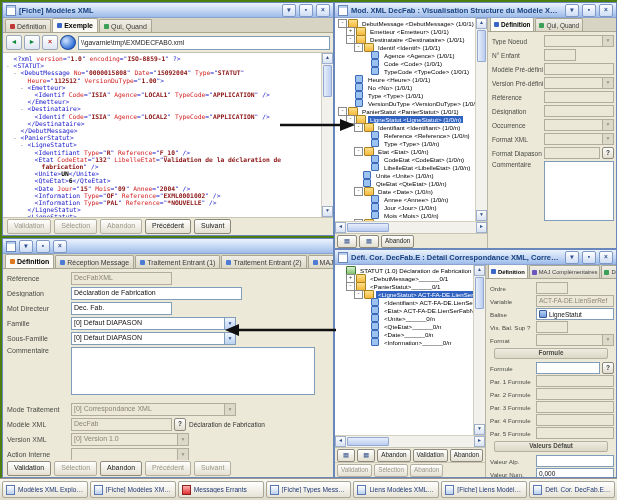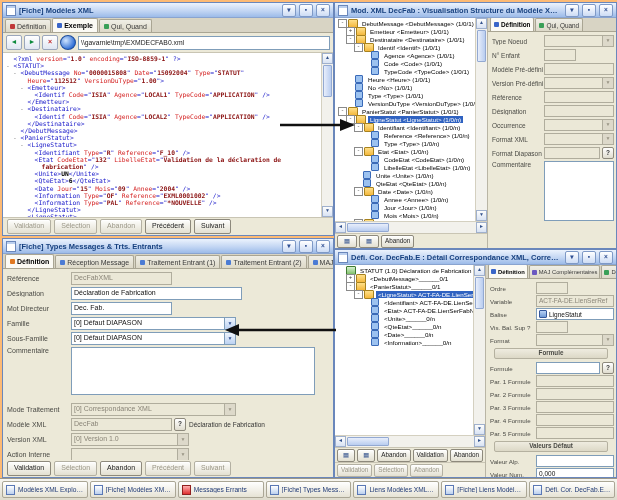--- a/index.html
+++ b/index.html
@@ -1,17 +1,17 @@
 <!DOCTYPE html>
 <html><head>
 <meta charset="utf-8">
 <style>
   html,body{margin:0;padding:0}
   body{font-family:"Liberation Sans",sans-serif}
-  #screen{position:relative;width:617px;height:500px;background:#fdba74;overflow:hidden}
+  #screen{position:relative;width:617px;height:500px;background:#4d7c0f;overflow:hidden}
 
   .panel{position:absolute;background:#ece9d8;border:1px solid #6a87bb;display:flex;flex-direction:column;overflow:hidden}
   #panel-tl{left:2px;top:2px;width:330px;height:232px}
   #panel-tr{left:334px;top:2px;width:281px;height:245px}
   #panel-bl{left:2px;top:238px;width:330px;height:238px}
   #panel-br{left:334px;top:249px;width:281px;height:227px}
 
   .phead{flex:0 0 14px;display:flex;align-items:center;gap:3px;padding:0 3px;
     background:linear-gradient(180deg,#ecf3fd 0%,#c3d6f3 55%,#9cbbe9 100%);
     border-bottom:1px solid #8aa4cf;font-size:7.5px;font-weight:bold;color:#16407f;white-space:nowrap}
@@ -424,21 +424,20 @@
               <div class="fld ta wfill"></div>
             </div>
           </div>
       </div>
     </div>
   </section>
 
   <section class="panel" id="panel-bl">
     <div class="phead">
       <span class="hicon"></span>
-      <span class="ptitle">[Fiche] Types Messages &amp; Trts. Entrants</span>
       <span class="wbtn">▾</span>
       <span class="wbtn">▪</span>
       <span class="wbtn">×</span>
     </div>
     <div class="tabs" id="bl-tabs">
 
     <span class="tab sel">
           <span class="ticn" style="background: rgb(224, 120, 32);"></span>
           <span>Définition</span>
         </span>

